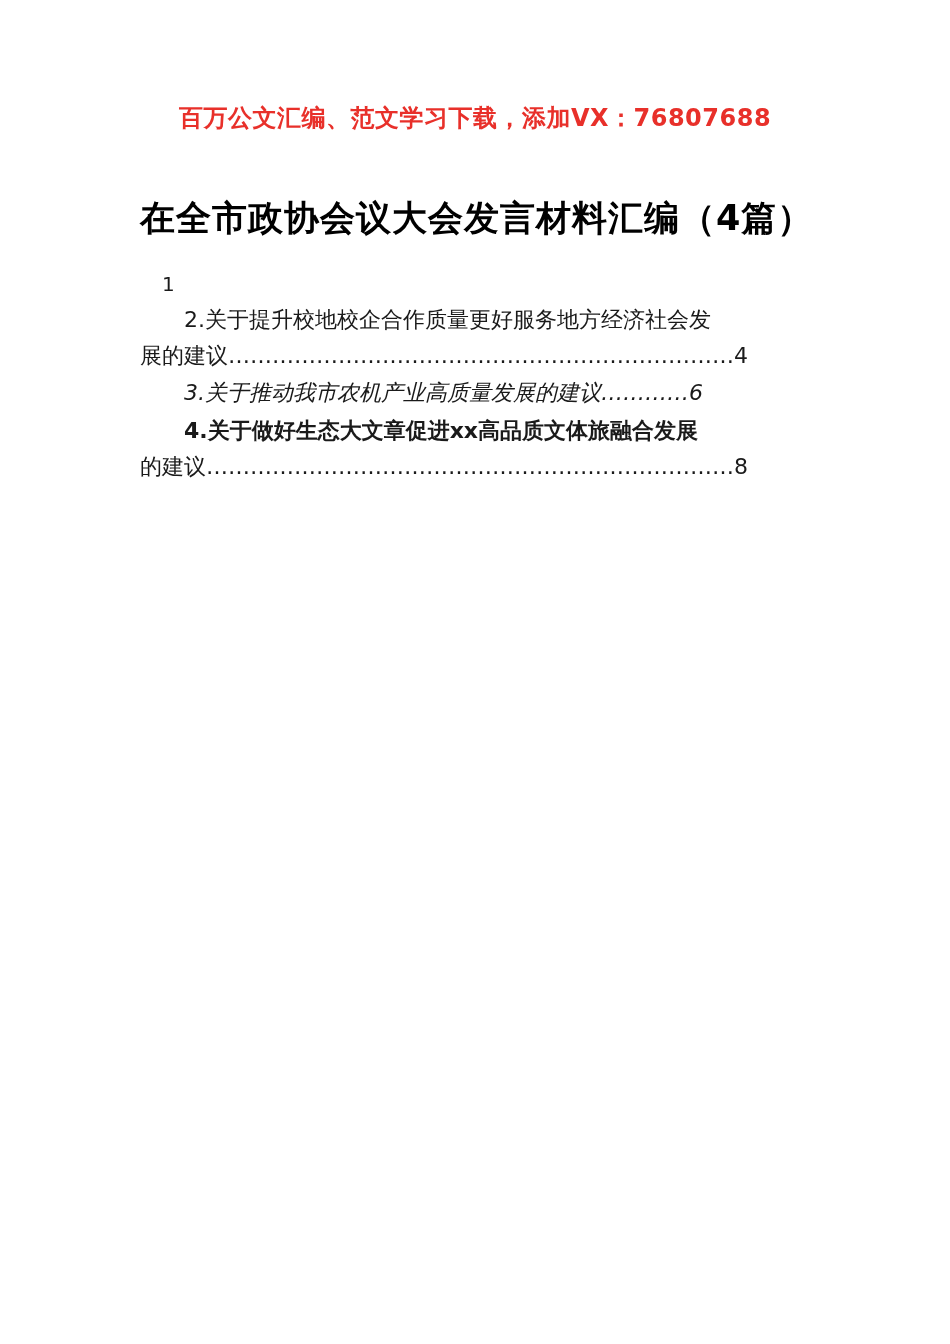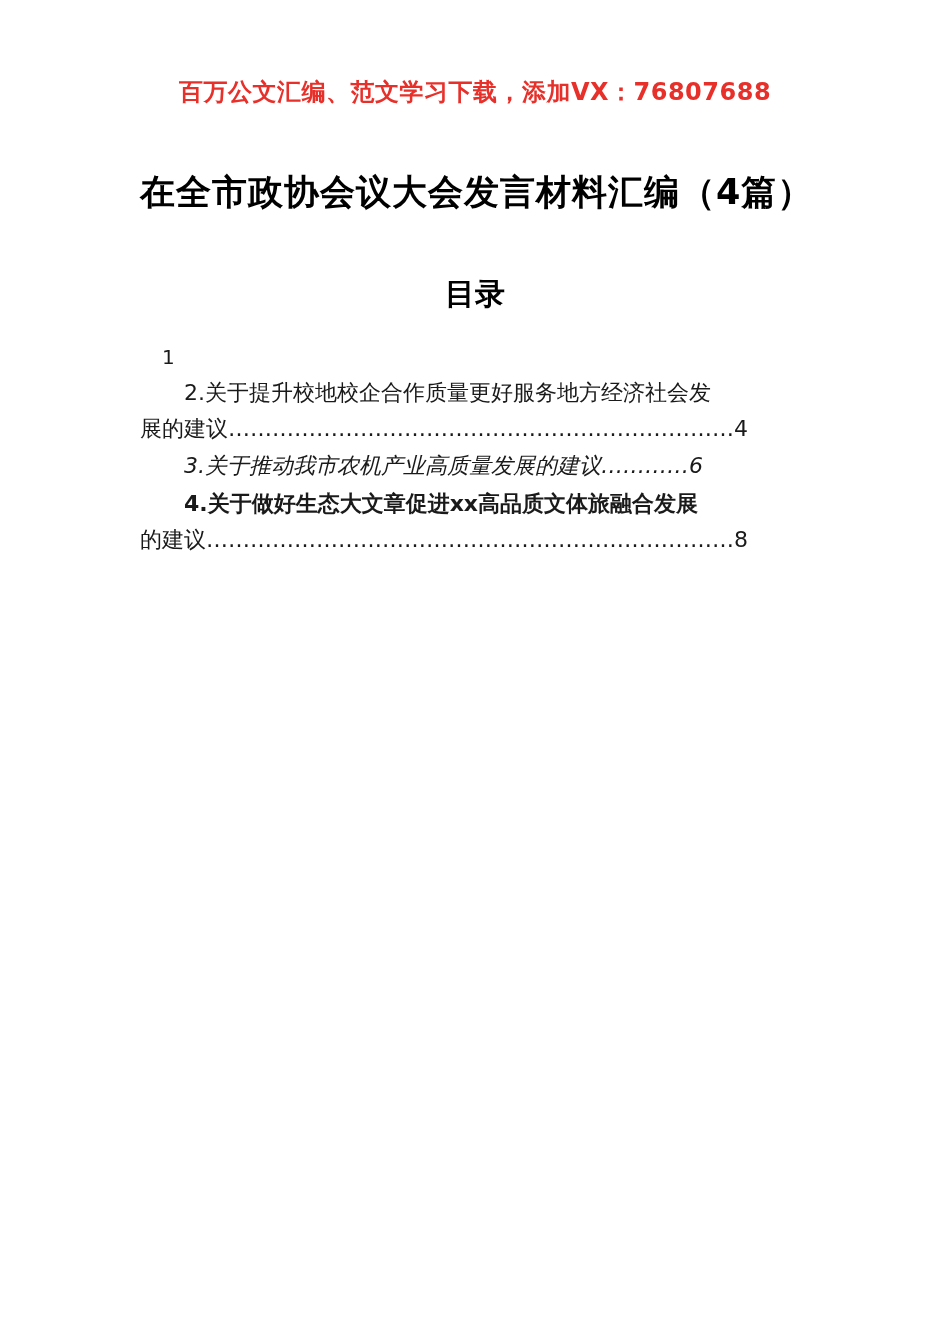--- a/index.html
+++ b/index.html
@@ -21,21 +21,21 @@
     box-sizing: border-box;
     padding: 0 140px;
     position: relative;
   }
   .watermark {
     text-align: center;
     color: #e8302a;
     font-size: 24px;
     font-weight: bold;
     letter-spacing: 0.5px;
-    padding-top: 78px;
+    padding-top: 104px;
     line-height: 1.2;
     white-space: nowrap;
   }
   .doc-title {
     text-align: center;
     font-size: 35px;
     font-weight: bold;
     letter-spacing: 1px;
     margin-top: 62px;
     color: #000;
@@ -77,21 +77,20 @@
 </style>
 </head>
 <body>
 
 <div class="page">
 
   <div class="watermark">百万公文汇编、范文学习下载，添加VX：76807688</div>
 
   <div class="doc-title">在全市政协会议大会发言材料汇编（4篇）</div>
 
-  <div class="toc-heading">目录</div>
 
   <div class="toc">
 
     <div class="toc-entry">
       <span class="entry-row e1-l1">1</span>
     </div>
 
     <div class="toc-entry">
       <span class="entry-row e2-l1">2.关于提升校地校企合作质量更好服务地方经济社会发</span>
       <span class="entry-row e2-l2">

